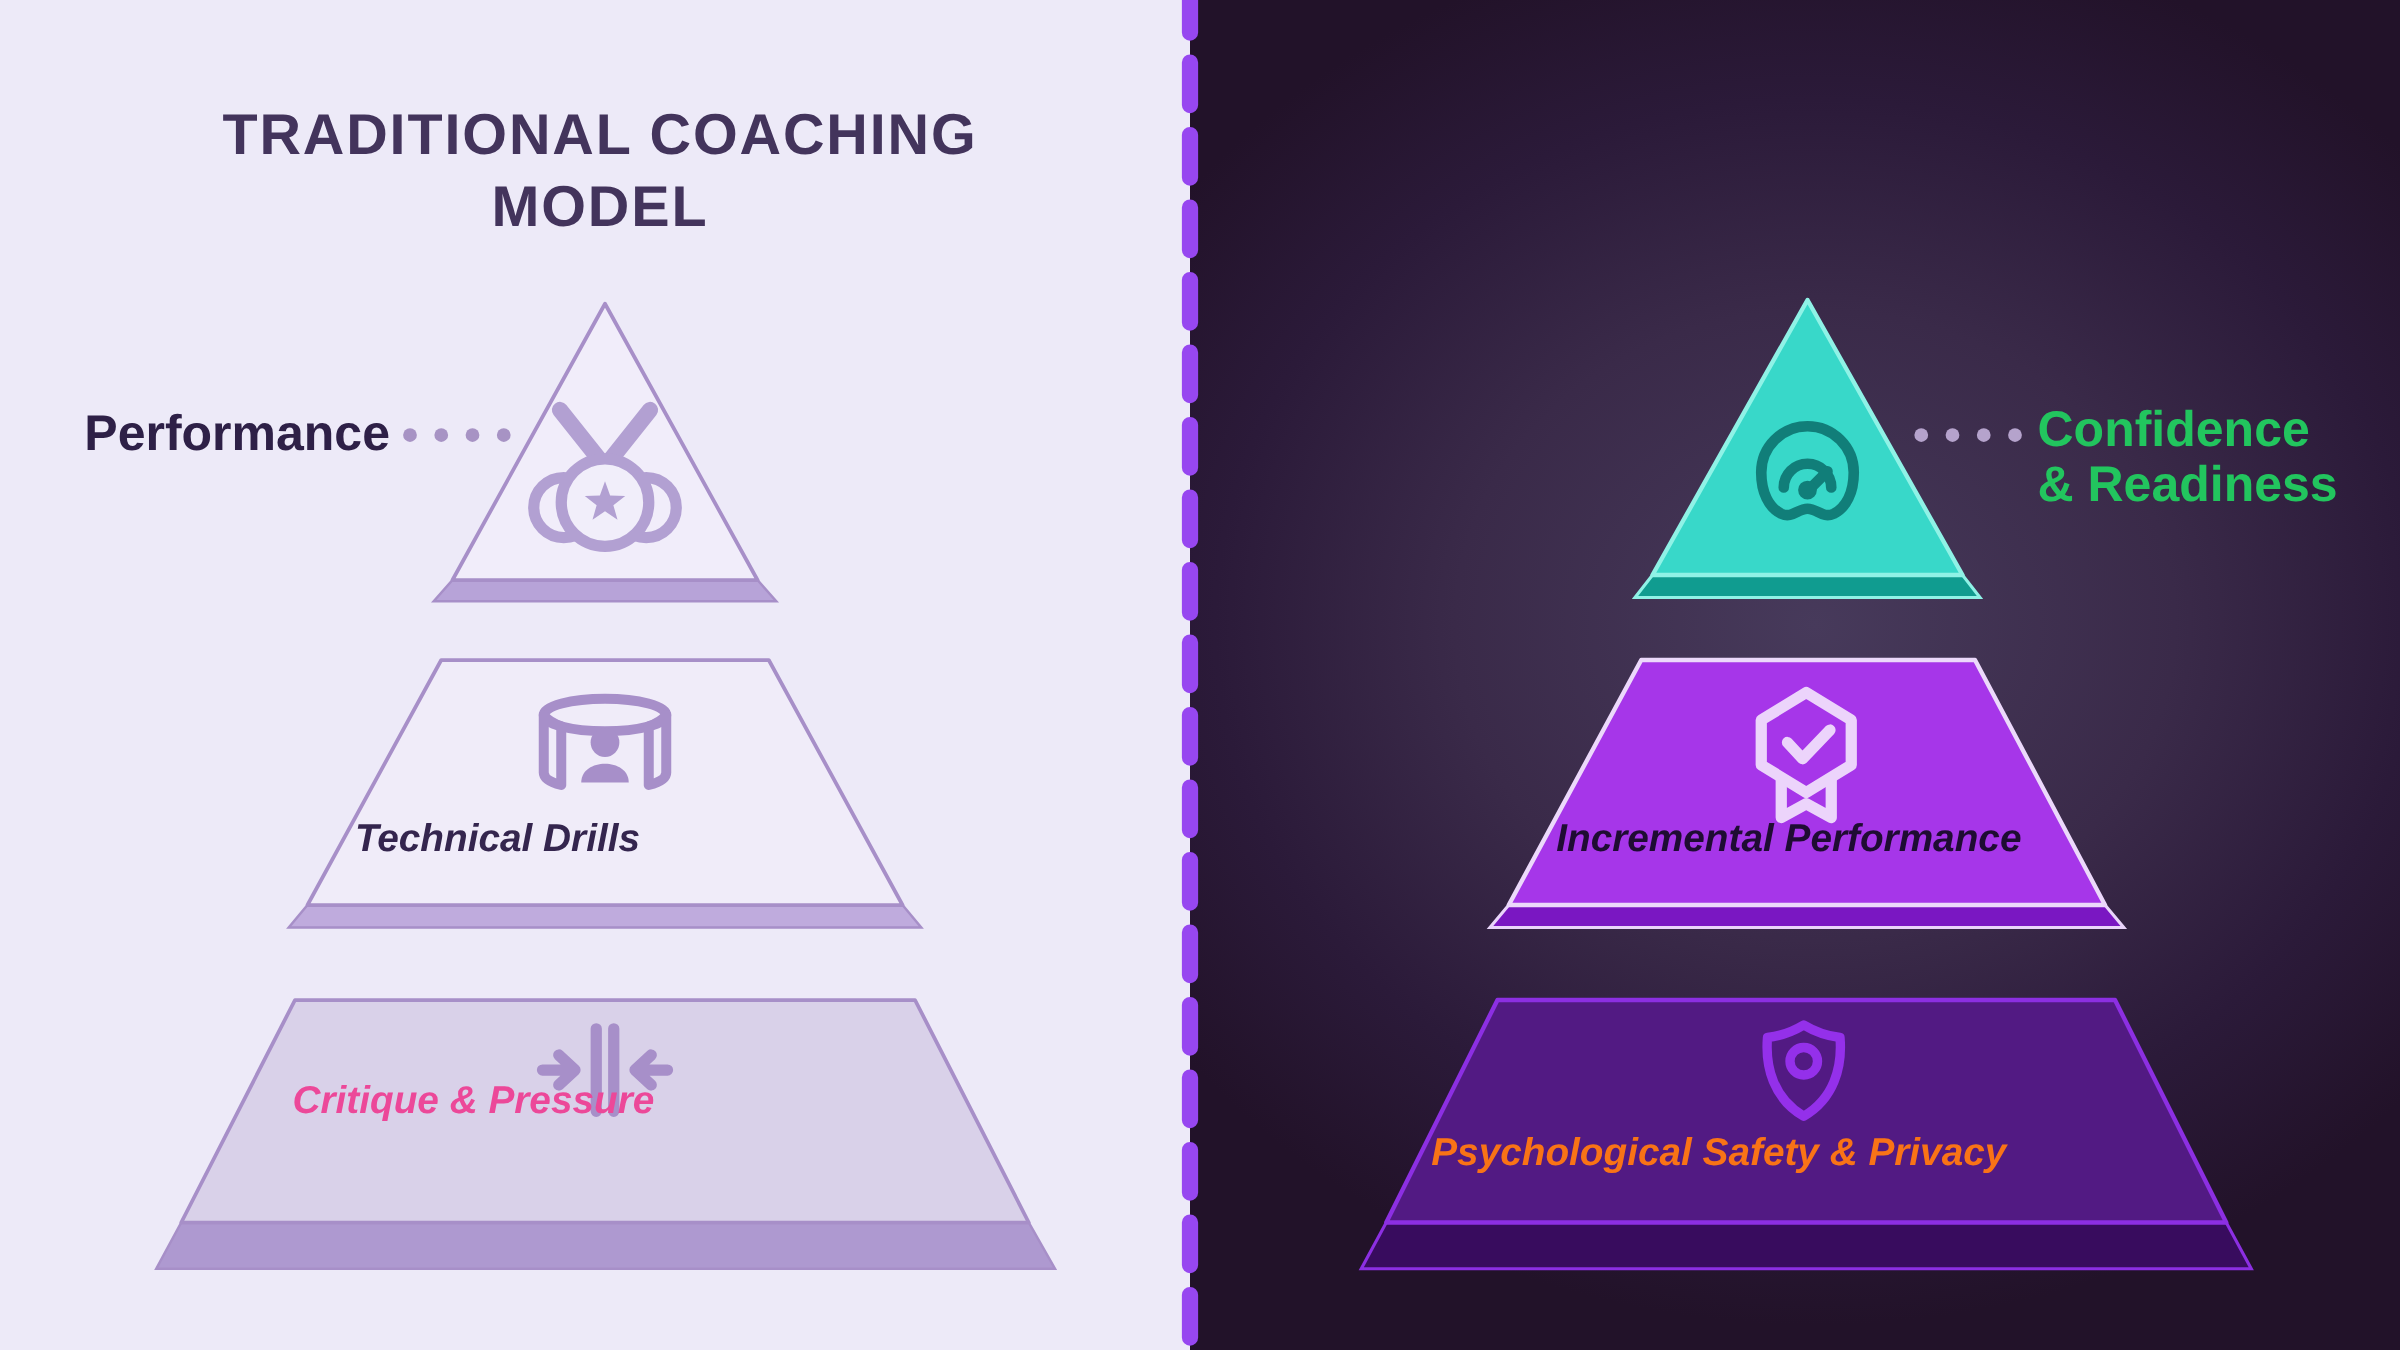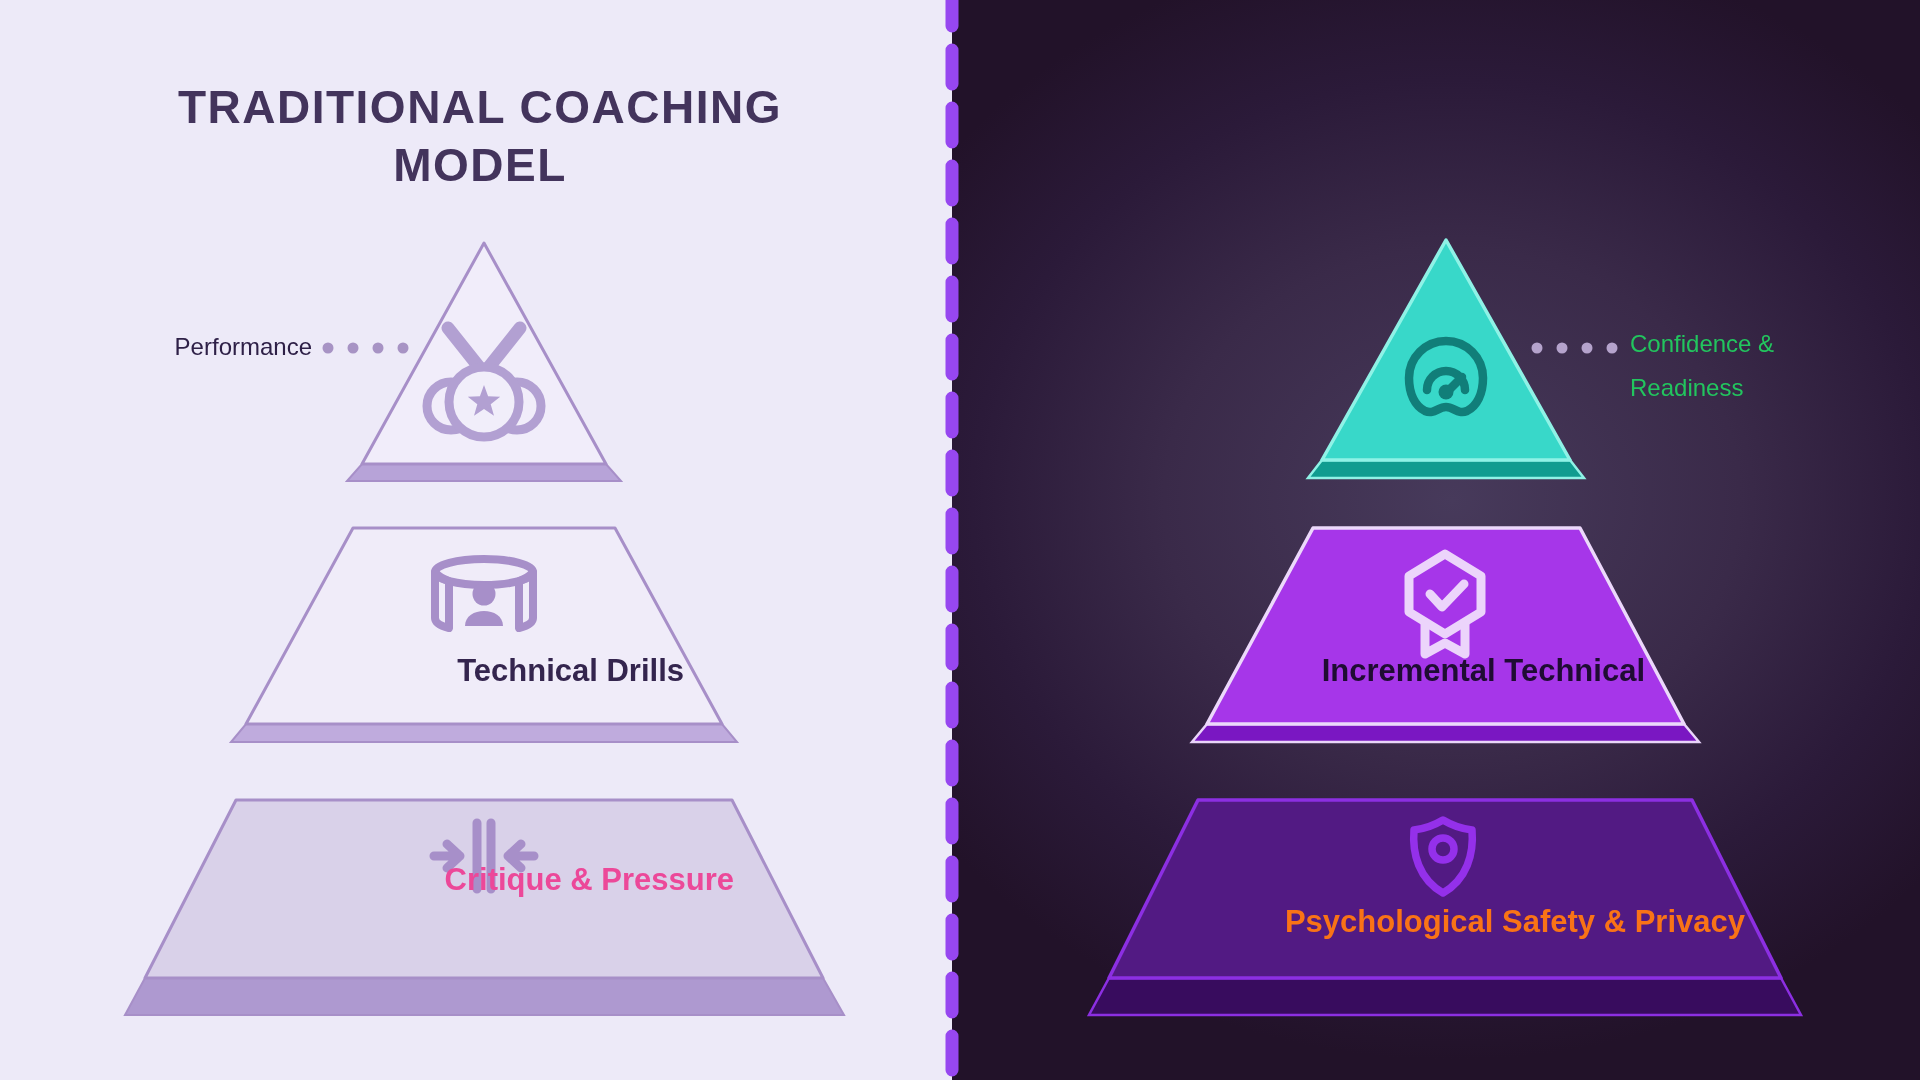--- a/index.html
+++ b/index.html
@@ -14,26 +14,26 @@
       #473a5b 0%, #3a2a49 45%, #2b1a39 75%, #221229 100%);
   }
   svg{position:absolute;left:0;top:0;}
   .txt{position:absolute;white-space:pre-line;}
   .title{
     font-weight:700;font-size:46px;line-height:58px;letter-spacing:1.5px;
     text-align:center;
   }
   #left-title{left:120px;top:78px;width:720px;color:#43345c;}
   #right-title{left:1115px;top:78px;width:660px;color:#f3effa;}
-  .layer-label{font-weight:700;font-size:31px;text-align:right;transform:translateY(-50%);}
+  .layer-label{font-weight:700;font-size:31px;text-align:left;transform:translateY(-50%);font-style:italic;}
   #label-technical{left:284px;top:671px;width:400px;color:#34254e;}
   #label-critique{left:234px;top:880px;width:500px;color:#ec4899;}
   #label-incremental{left:1245px;top:671px;width:400px;color:#1f0c33;}
   #label-psychsafety{left:1145px;top:922px;width:600px;color:#f97316;}
-  .callout{font-weight:400;font-size:24px;line-height:44px;}
+  .callout{font-weight:700;font-size:40px;line-height:44px;}
   #callout-performance{left:66px;top:347px;width:246px;color:#2e2047;
     text-align:right;transform:translateY(-50%);}
   #callout-confidence{left:1630px;top:366px;width:250px;color:#22c55e;
     text-align:left;transform:translateY(-50%);}
 </style>
 </head>
 <body>
 
 <div id="stage">
 
@@ -142,17 +142,17 @@
 
 
   <div class="txt callout" id="callout-performance">Performance</div>
 
   <div class="txt callout" id="callout-confidence">Confidence &amp; Readiness</div>
 
   <div class="txt layer-label" id="label-technical">Technical Drills</div>
 
   <div class="txt layer-label" id="label-critique">Critique &amp; Pressure</div>
 
-  <div class="txt layer-label" id="label-incremental">Incremental Technical</div>
+  <div class="txt layer-label" id="label-incremental">Incremental Performance</div>
 
   <div class="txt layer-label" id="label-psychsafety">Psychological Safety &amp; Privacy</div>
 
 </div>
 
 </body></html>

